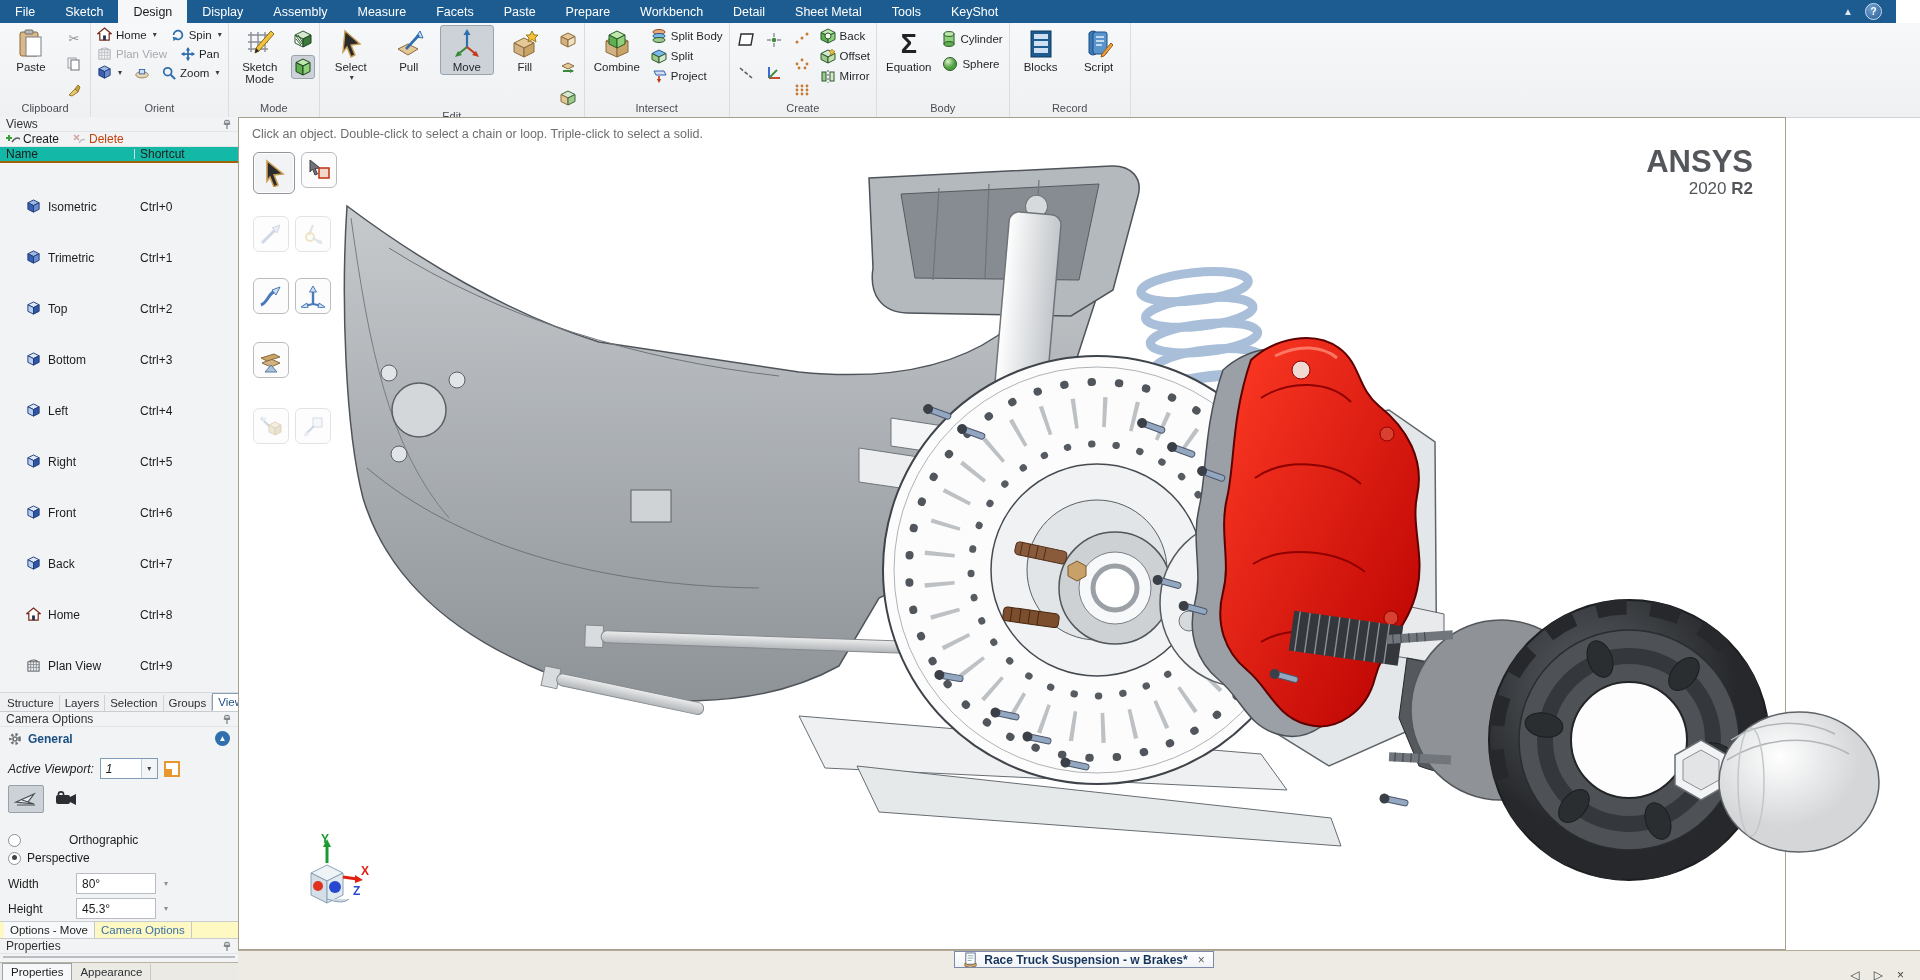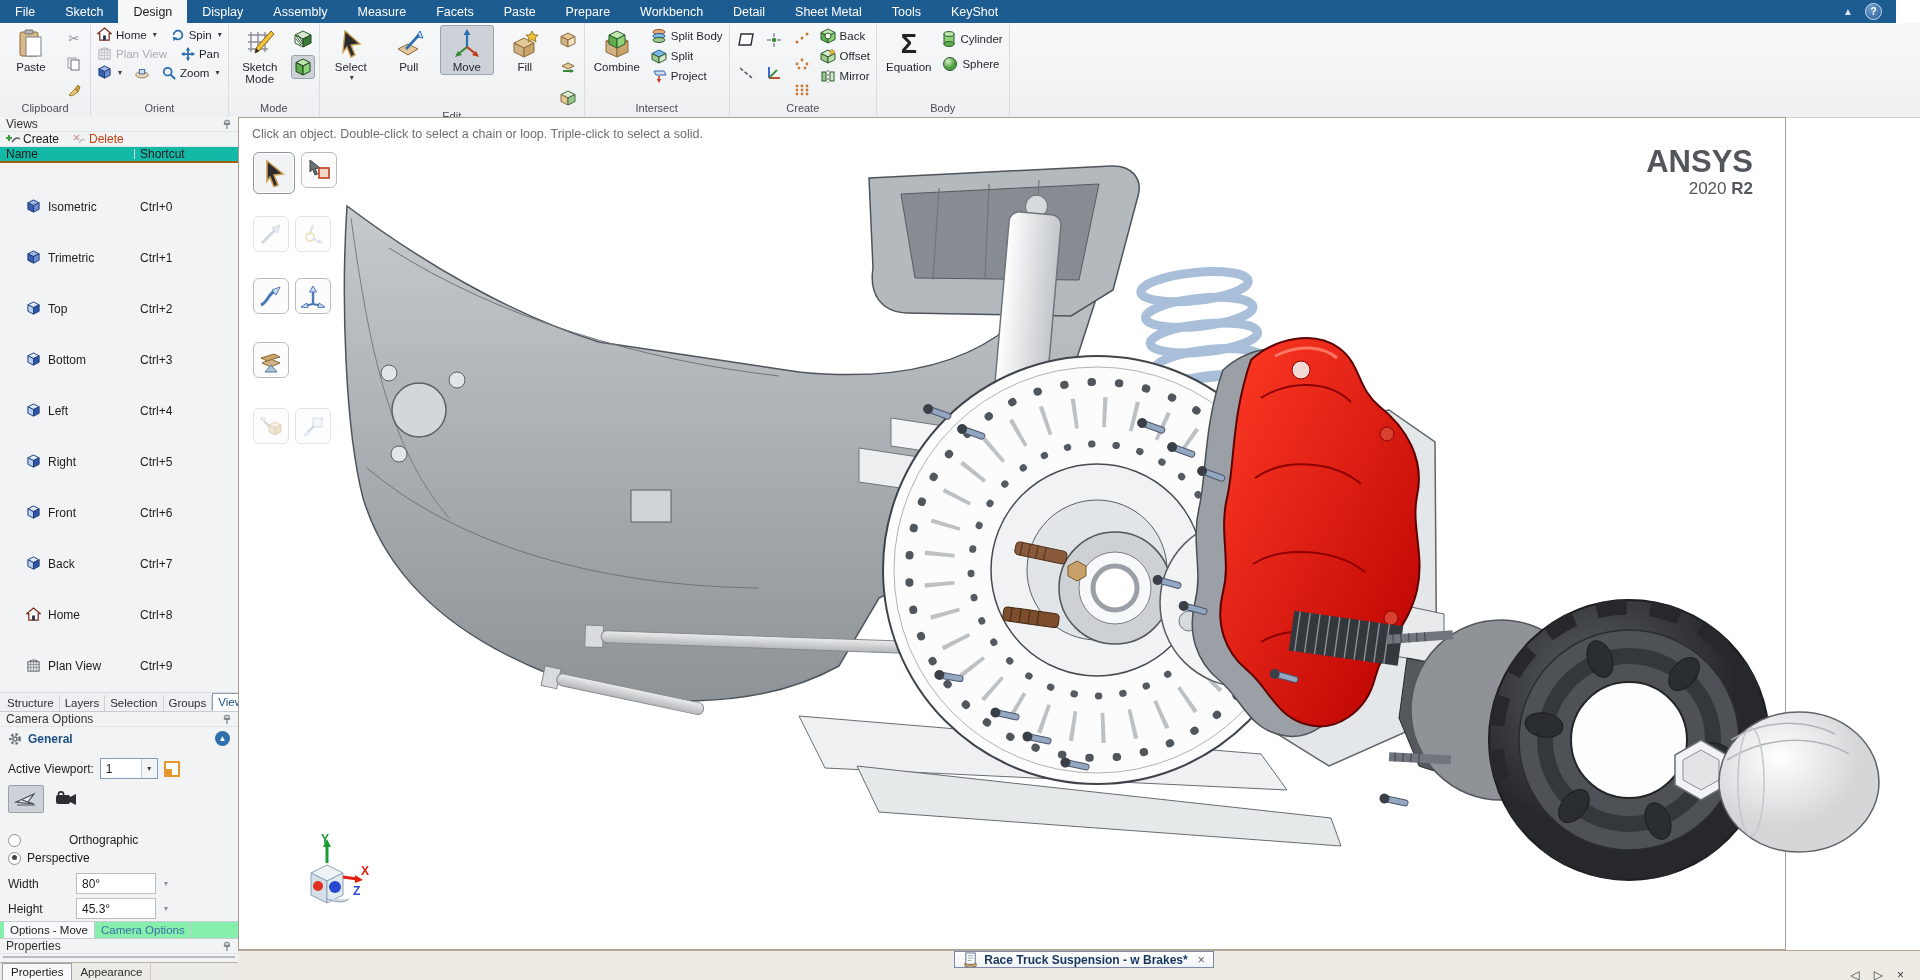--- a/index.html
+++ b/index.html
@@ -47,21 +47,21 @@
   .vrow .vsc{position:absolute;left:140px;}
   .ptabs{height:20px;display:flex;align-items:flex-end;gap:0;padding:0 2px;border-top:1px solid #d7dadc;border-bottom:1px solid #c9ccd0;background:#eef0f1;}
   .ptab{font-size:11.5px;color:#2b2f33;padding:2px 5px;border-right:1px solid #d0d3d6;}
   .ptab.active{background:#fff;border:1px solid #8aa0b8;border-bottom:1px solid #fff;color:#1b4f84;}
   .formrow{display:flex;align-items:center;padding:2px 8px;gap:6px;}
   .combo{border:1px solid #7f9db9;background:#fff;height:19px;display:flex;align-items:center;font-size:12px;flex:0 0 auto;}
   .combo .val{padding:0 5px;flex:1;}
   .combo .ab{width:15px;height:100%;border-left:1px solid #c4cdd6;display:flex;align-items:center;justify-content:center;font-size:8px;color:#444;background:#f2f4f6;}
   .radio{width:11px;height:11px;border-radius:50%;border:1px solid #8d9298;background:#fff;display:inline-block;position:relative;}
   .radio.sel::after{content:"";position:absolute;left:2.5px;top:2.5px;width:5px;height:5px;border-radius:50%;background:#444;}
-  .opttabs{height:20px;display:flex;align-items:center;padding:0 4px;border-top:1px solid #c9ccd0;border-bottom:1px solid #c9ccd0;background:#86efac;gap:0;}
+  .opttabs{height:20px;display:flex;align-items:center;padding:0 4px;border-top:1px solid #c9ccd0;border-bottom:1px solid #c9ccd0;background:#fef9c3;gap:0;}
   .otab{font-size:11.5px;padding:2px 6px;border-right:1px solid #c5c9cc;}
   .otab.active{color:#1c1c1c;background:#f8f9fa;}
   .otab.inactive{color:#3a6ea5;}
   .propbox{flex:1;margin:2px 3px 4px 3px;background:#fff;border:1px solid #b9bdc1;}
   .btabs{height:22px;display:flex;align-items:center;background:#eceae4;border-top:1px solid #b9b2a2;padding-left:2px;gap:0;}
   .btab{font-size:11.5px;padding:2px 8px;color:#2b2f33;border-right:1px solid #cfc9bc;}
   .btab.active{background:#f7f8f9;border:1px solid #9aa4ad;border-bottom:none;color:#1c1c1c;}
   
   #viewport{position:absolute;left:238px;top:117px;width:1548px;height:833px;background:#fff;border:1px solid #a89f8e;box-sizing:border-box;}
   #model{position:absolute;left:0;top:0;}
@@ -488,20 +488,43 @@
               </defs>
             <circle cx="8" cy="8" r="6.5" fill="url(#gSph)" stroke="#2b5a2b"></circle>
           </svg>
           <span>Sphere</span>
         </span>
       </div>
     </div>
     <div class="rgroup-label">Body</div>
   </div>
 
+  <div class="rgroup">
+    <div class="rgroup-content">
+      <div class="rbtn">
+        <svg width="26" height="30" viewBox="0 0 26 30">
+          <rect x="3" y="2" width="20" height="26" fill="#1d5c90" stroke="#0e3a60"></rect>
+          <rect x="6" y="5" width="14" height="5" fill="#cfe0f2"></rect>
+            <rect x="6" y="12" width="14" height="5" fill="#cfe0f2"></rect>
+            <rect x="6" y="19" width="14" height="5" fill="#cfe0f2"></rect>
+        </svg>
+        <span class="lb">Blocks</span>
+      </div>
+      <div class="rbtn">
+        <svg width="28" height="30" viewBox="0 0 28 30">
+          <path d="M4,4 q4,-4 8,0 v20 q-4,4 -8,0 Z" fill="#3a78b8" stroke="#1d4f84"></path>
+          <rect x="8" y="3" width="14" height="22" rx="2" fill="#5a94cc" stroke="#1d4f84"></rect>
+          <path d="M11,8 h8 M11,12 h8 M11,16 h6" stroke="#e8f0f8" stroke-width="1.6"></path>
+          <polygon points="26,14 28,16 19,27 16,28 17,25" fill="#f2a03a" stroke="#9a5a1a"></polygon>
+        </svg>
+        <span class="lb">Script</span>
+      </div>
+    </div>
+    <div class="rgroup-label">Record</div>
+  </div>
 
   <div style="flex:1"></div>
 </div>
 
 <div id="leftpanel">
   <div class="phead">
     <span>Views</span>
     <svg class="pin" width="11" height="11" viewBox="0 0 12 12">
         <use href="#ico-pin"></use>
       </svg>
@@ -619,21 +642,21 @@
 
   <div class="formrow" style="padding-top:4px;">
     <svg width="14" height="14" viewBox="0 0 14 14">
       <circle cx="7" cy="7" r="4.6" fill="none" stroke="#70757a" stroke-width="2.6" stroke-dasharray="2.3 2"></circle>
       <circle cx="7" cy="7" r="2" fill="none" stroke="#70757a" stroke-width="1.6"></circle>
     </svg>
     <span style="color:#1b4f84;font-weight:bold;">General</span>
     <span style="margin-left:auto;width:15px;height:15px;border-radius:50%;background:#2f6fad;color:#fff;font-size:8px;display:flex;align-items:center;justify-content:center;">▲</span>
   </div>
 
-  <div class="formrow" style="margin-top:8px;">
+  <div class="formrow" style="margin-top:8px;font-style:italic;">
     <span>Active Viewport:</span>
     <span class="combo" style="width:56px;">
       <span class="val">1</span>
       <span class="ab">▾</span>
     </span>
     <svg width="16" height="16" viewBox="0 0 16 16">
       <rect x="1" y="1" width="14" height="14" fill="#fff" stroke="#e8962e" stroke-width="2"></rect>
       <rect x="1" y="8" width="7" height="7" fill="#e8962e"></rect>
     </svg>
   </div>

